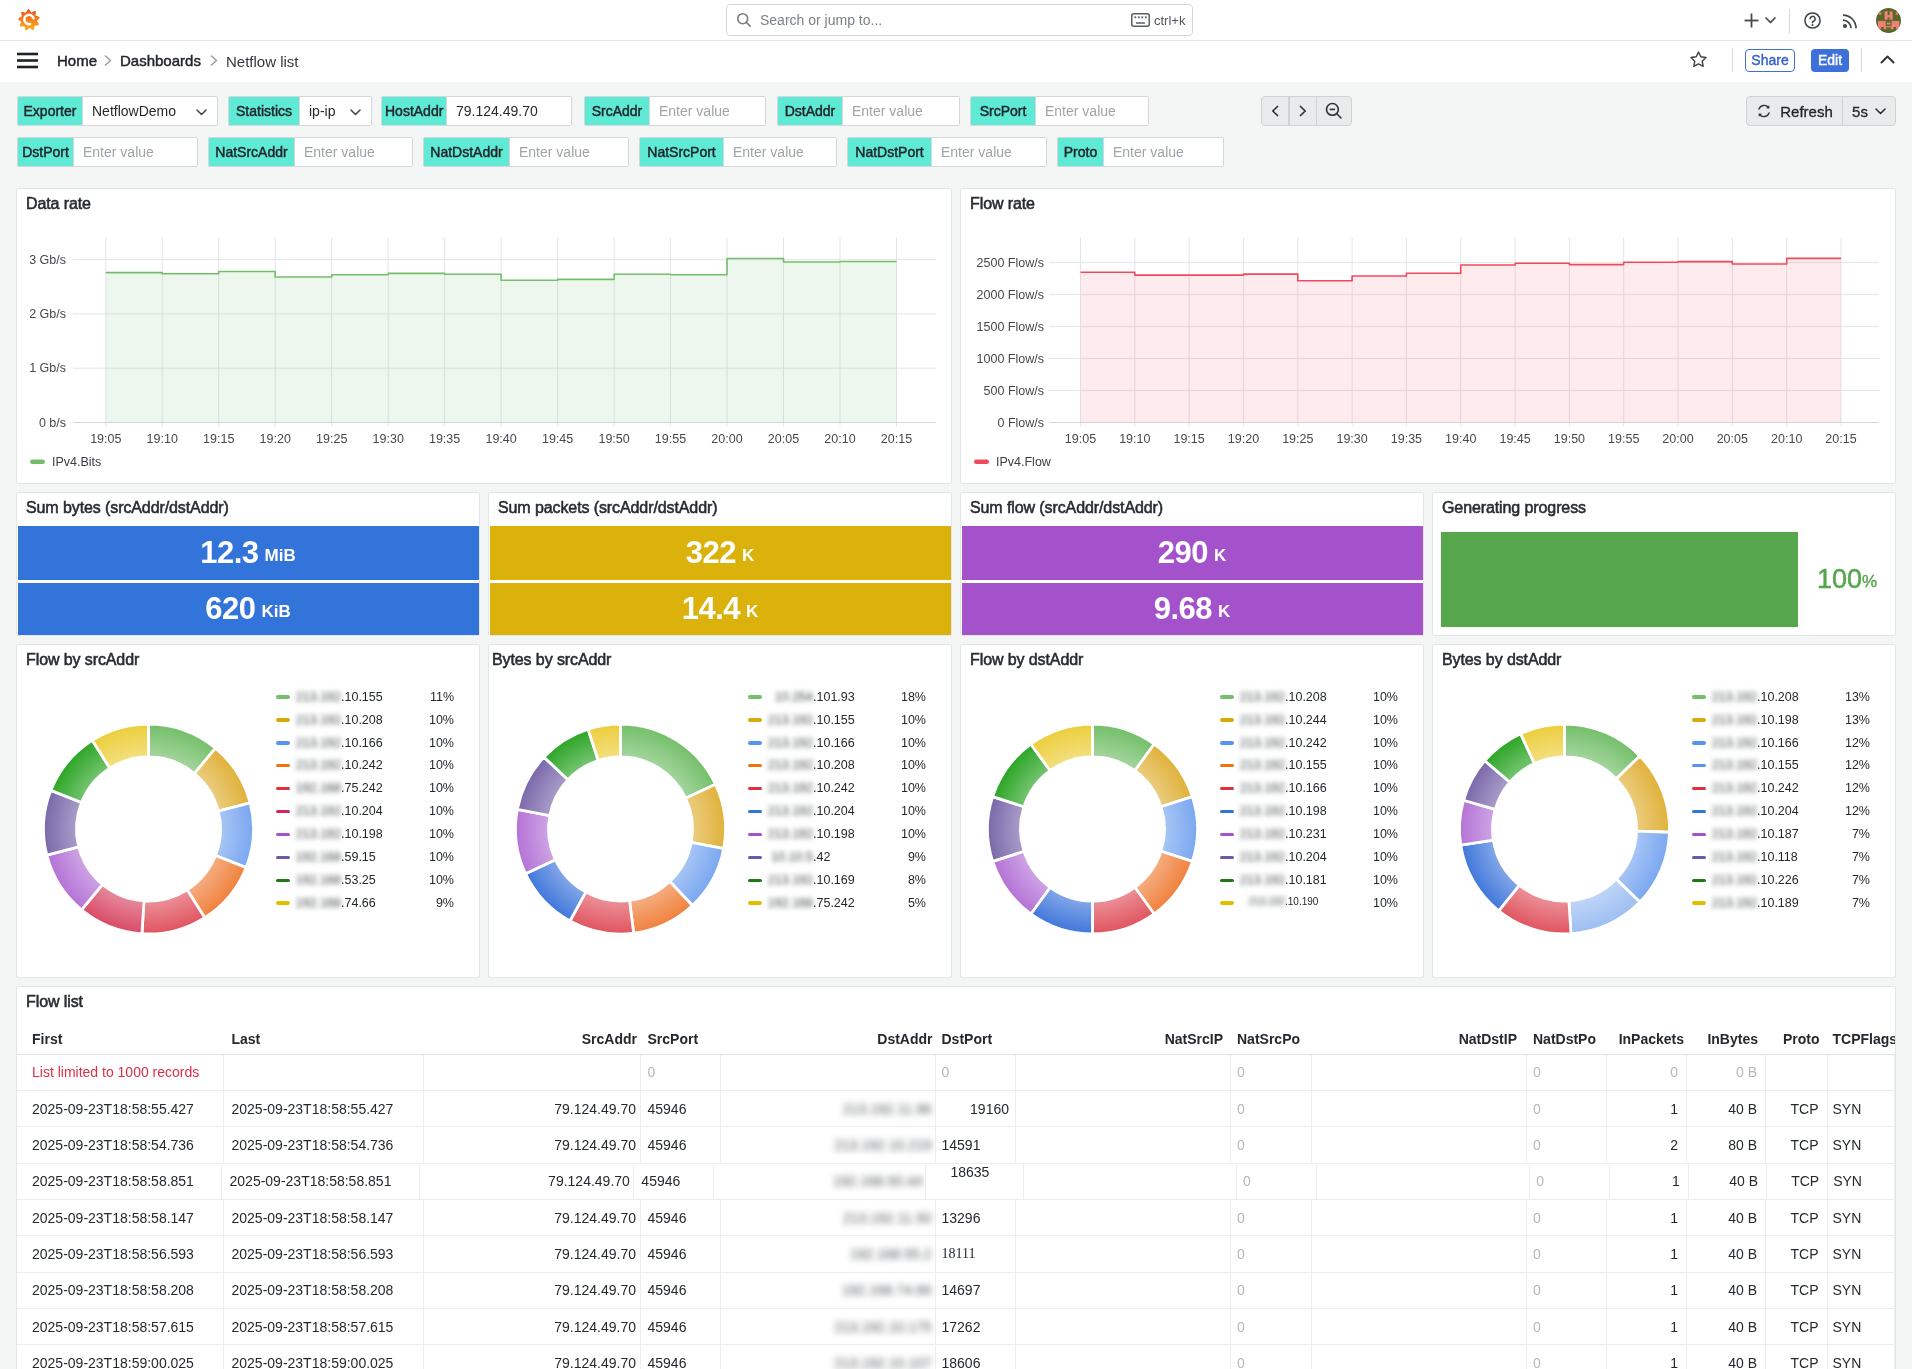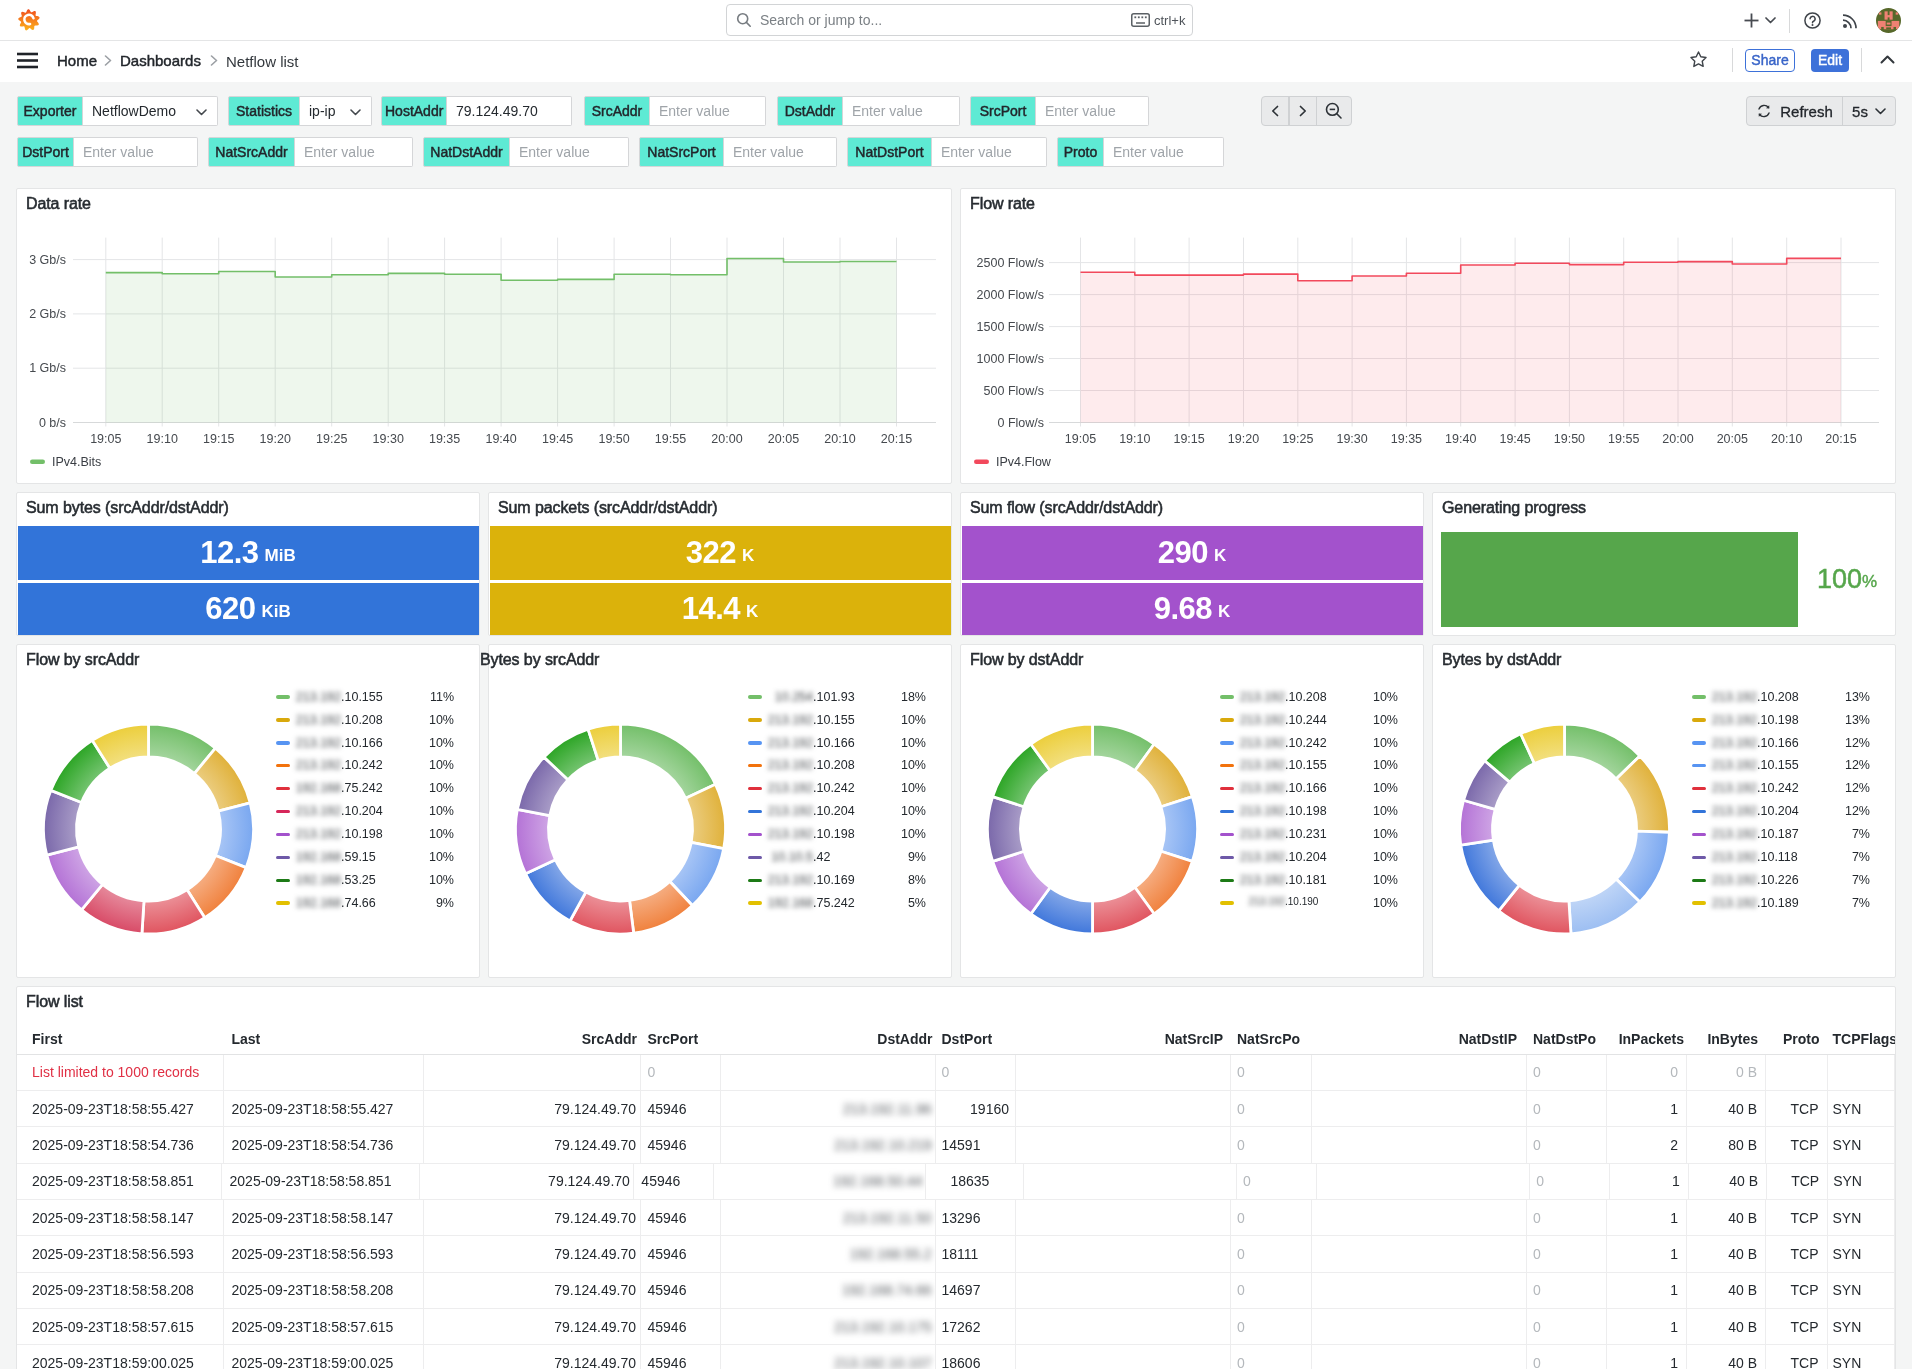--- a/index.html
+++ b/index.html
@@ -391,21 +391,21 @@
     <div class="abs" style="left:279px;top:206.2px;font-size:12.5px;color:#24292e;white-space:nowrap"><span class="blur" style="display:inline-block;width:46px;text-align:right">192.168</span>.59.15</div>
     <div class="abs" style="left:358px;top:206.2px;width:80px;text-align:right;font-size:12.5px;color:#24292e">10%</div>
     <div class="abs" style="left:259.5px;top:234.5px;width:14.5px;height:3.8px;border-radius:2px;background:#1d7a16"></div>
     <div class="abs" style="left:279px;top:229.2px;font-size:12.5px;color:#24292e;white-space:nowrap"><span class="blur" style="display:inline-block;width:46px;text-align:right">192.168</span>.53.25</div>
     <div class="abs" style="left:358px;top:229.2px;width:80px;text-align:right;font-size:12.5px;color:#24292e">10%</div>
     <div class="abs" style="left:259.5px;top:257.4px;width:14.5px;height:3.8px;border-radius:2px;background:#e2c000"></div>
     <div class="abs" style="left:279px;top:252.1px;font-size:12.5px;color:#24292e;white-space:nowrap"><span class="blur" style="display:inline-block;width:46px;text-align:right">192.168</span>.74.66</div>
     <div class="abs" style="left:358px;top:252.1px;width:80px;text-align:right;font-size:12.5px;color:#24292e">9%</div>
   </div>
 <div class="panel" style="left:488px;top:644px;width:464px;height:334px"></div>
-<div class="abs ptitle" style="left:480px;top:651px">Bytes by srcAddr</div>
+<div class="abs ptitle" style="left:492px;top:651px">Bytes by srcAddr</div>
 <div class="abs" style="left:488px;top:644px;width:464px;height:334px">
     <svg width="464" height="334" style="position:absolute;left:0;top:0">
       <defs>
         <radialGradient id="g342_0" gradientUnits="userSpaceOnUse" cx="132.5" cy="185" r="105">
           <stop offset="0.66" stop-color="#a8d7a2"></stop>
           <stop offset="1" stop-color="#73bf69"></stop>
         </radialGradient>
         <radialGradient id="g342_1" gradientUnits="userSpaceOnUse" cx="132.5" cy="185" r="105">
           <stop offset="0.66" stop-color="#eccf85"></stop>
           <stop offset="1" stop-color="#e0b13a"></stop>
@@ -849,21 +849,21 @@
       </div>
       <div style="width:216.5px;border-right:1px solid #ededee;padding:0 3.5px 0 6px;text-align:right;overflow:hidden;white-space:nowrap;display:flex;flex-direction:column;justify-content:center;">
         <div>79.124.49.70</div>
       </div>
       <div style="width:80px;border-right:1px solid #ededee;padding:0 6px 0 7px;text-align:left;overflow:hidden;white-space:nowrap;display:flex;flex-direction:column;justify-content:center;">
         <div>45946</div>
       </div>
       <div style="width:215px;border-right:1px solid #ededee;padding:0 3px 0 6px;text-align:right;overflow:hidden;white-space:nowrap;display:flex;flex-direction:column;justify-content:center;">
         <div><span class="blur2">192.168.50.44</span></div>
       </div>
-      <div style="width:80.5px;border-right:1px solid #ededee;padding:0 6px 0 6px;text-align:left;overflow:hidden;white-space:nowrap;display:flex;flex-direction:column;justify-content:center;margin-left:18px;">
+      <div style="width:80.5px;border-right:1px solid #ededee;padding:0 6px 0 6px;text-align:left;overflow:hidden;white-space:nowrap;display:flex;flex-direction:column;justify-content:flex-start;margin-left:18px;">
         <div>18635</div>
       </div>
       <div style="width:215px;border-right:1px solid #ededee;padding:0 8px 0 6px;text-align:right;overflow:hidden;white-space:nowrap;display:flex;flex-direction:column;justify-content:center;">
         <div></div>
       </div>
       <div style="width:80.5px;border-right:1px solid #ededee;padding:0 6px 0 6px;text-align:left;overflow:hidden;white-space:nowrap;display:flex;flex-direction:column;justify-content:center;">
         <div><span style="color:#b4b8bc">0</span></div>
       </div>
       <div style="width:215.5px;border-right:1px solid #ededee;padding:0 10px 0 6px;text-align:right;overflow:hidden;white-space:nowrap;display:flex;flex-direction:column;justify-content:center;">
         <div></div>
@@ -937,21 +937,21 @@
       </div>
       <div style="width:216.5px;border-right:1px solid #ededee;padding:0 3.5px 0 6px;text-align:right;overflow:hidden;white-space:nowrap;display:flex;flex-direction:column;justify-content:center;">
         <div>79.124.49.70</div>
       </div>
       <div style="width:80px;border-right:1px solid #ededee;padding:0 6px 0 7px;text-align:left;overflow:hidden;white-space:nowrap;display:flex;flex-direction:column;justify-content:center;">
         <div>45946</div>
       </div>
       <div style="width:215px;border-right:1px solid #ededee;padding:0 3px 0 6px;text-align:right;overflow:hidden;white-space:nowrap;display:flex;flex-direction:column;justify-content:center;">
         <div><span class="blur2">192.168.55.2</span></div>
       </div>
-      <div style="width:80.5px;border-right:1px solid #ededee;padding:0 6px 0 6px;text-align:left;overflow:hidden;white-space:nowrap;display:flex;flex-direction:column;justify-content:center;">
+      <div style="width:80.5px;border-right:1px solid #ededee;padding:0 6px 0 6px;text-align:left;overflow:hidden;white-space:nowrap;display:flex;flex-direction:column;justify-content:center;font-family:Liberation Serif, serif;">
         <div>18111</div>
       </div>
       <div style="width:215px;border-right:1px solid #ededee;padding:0 8px 0 6px;text-align:right;overflow:hidden;white-space:nowrap;display:flex;flex-direction:column;justify-content:center;">
         <div></div>
       </div>
       <div style="width:80.5px;border-right:1px solid #ededee;padding:0 6px 0 6px;text-align:left;overflow:hidden;white-space:nowrap;display:flex;flex-direction:column;justify-content:center;">
         <div><span style="color:#b4b8bc">0</span></div>
       </div>
       <div style="width:215.5px;border-right:1px solid #ededee;padding:0 10px 0 6px;text-align:right;overflow:hidden;white-space:nowrap;display:flex;flex-direction:column;justify-content:center;">
         <div></div>

